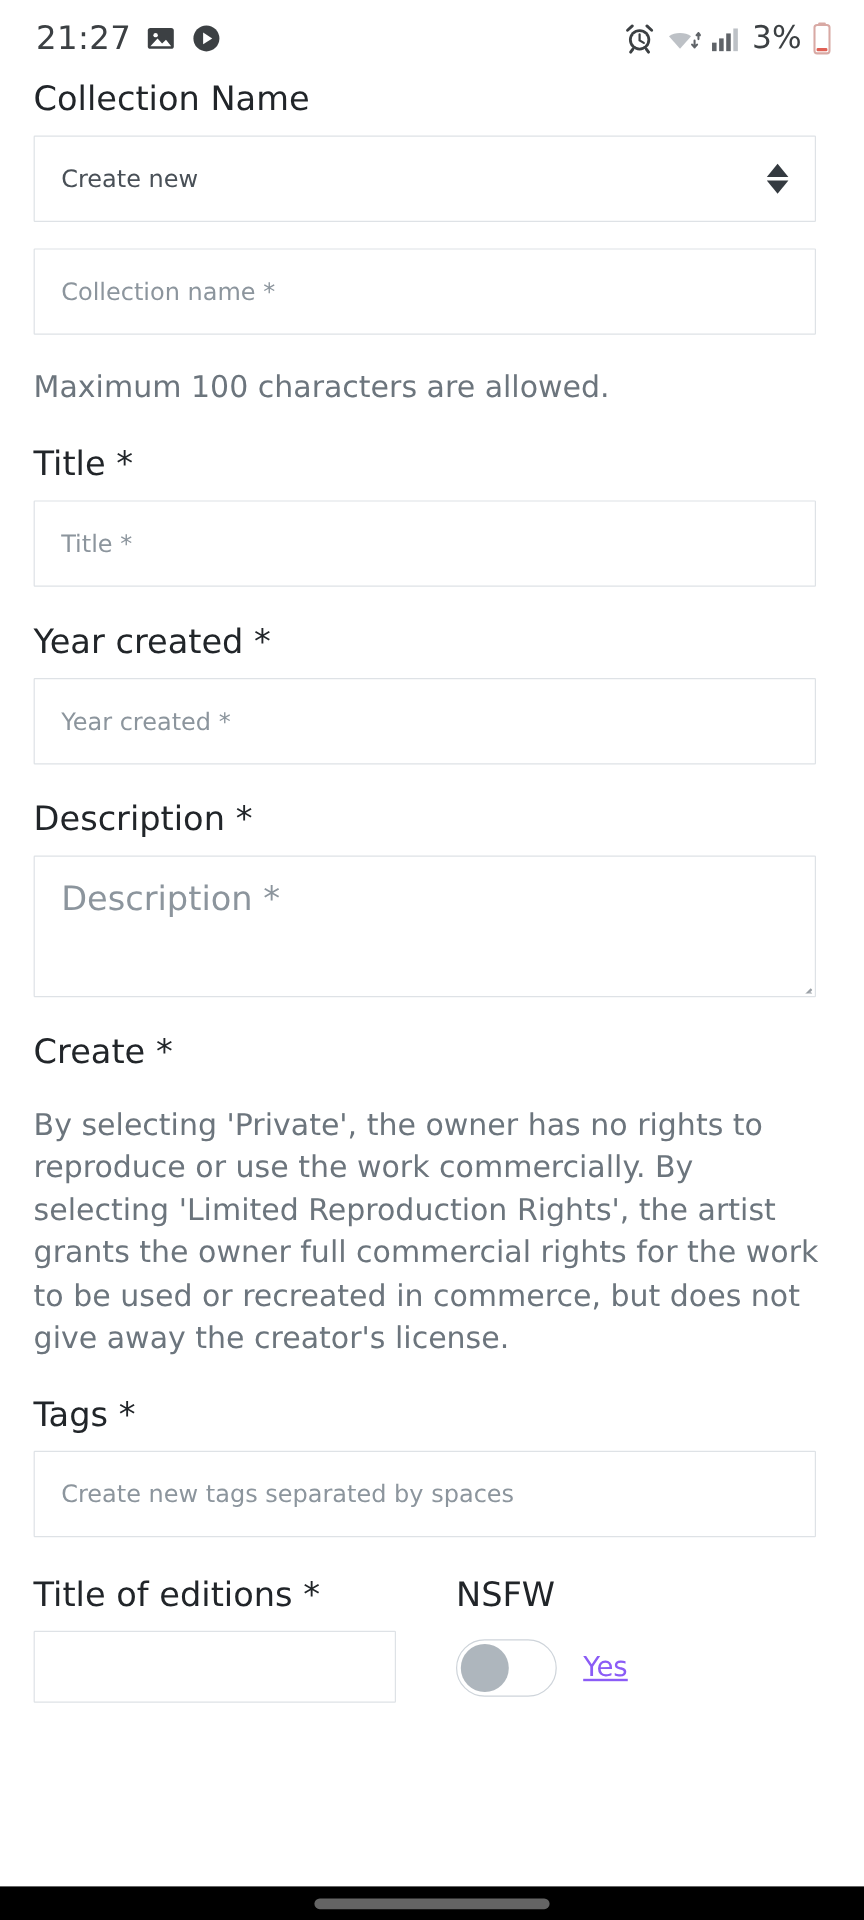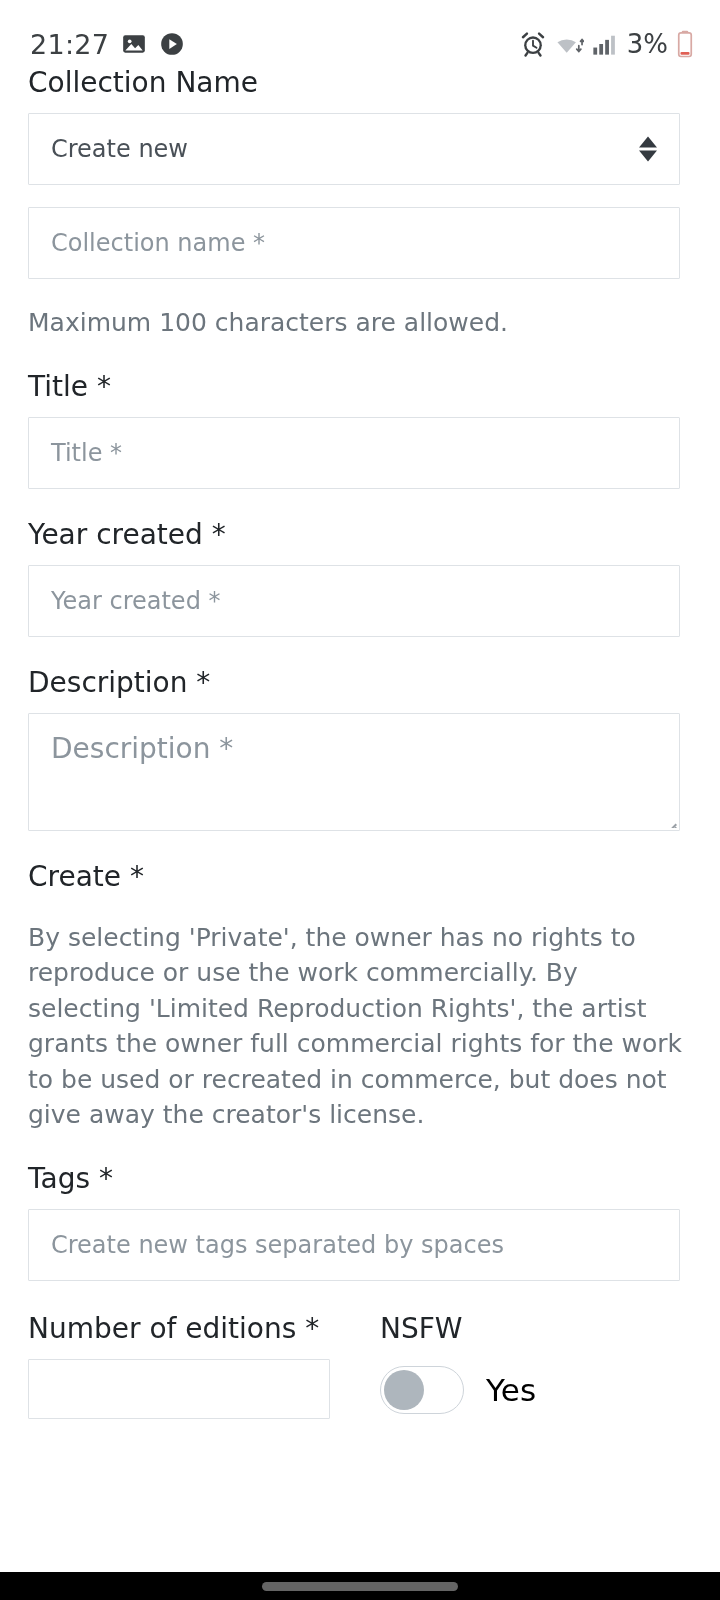--- a/index.html
+++ b/index.html
@@ -16,21 +16,21 @@
     position: relative;
     width: 720px;
     height: 1600px;
     background: #ffffff;
     overflow: hidden;
   }
 
   
   .status-bar {
     position: absolute;
-    top: 16px; left: 0;
+    top: 4px; left: 0;
     width: 720px;
     height: 56px;
     display: flex;
     align-items: center;
     justify-content: space-between;
     padding: 0 26px 0 30px;
     background: #ffffff;
   }
   .status-left {
     display: flex;
@@ -79,21 +79,21 @@
 
   .control {
     position: relative;
     width: 652px;
     height: 72px;
     border: 1px solid #dee2e6;
     background: #ffffff;
     display: flex;
     align-items: center;
     padding: 0 22px;
-    font-size: 24px;
+    font-size: 20px;
     color: #495057;
     border-radius: 1px;
   }
   .control.placeholder { color: #8c959d; }
 
   .control.select { padding-right: 60px; }
   .select-arrows {
     position: absolute;
     right: 22px;
     top: 50%;
@@ -204,22 +204,23 @@
     background: #ffffff;
   }
   .toggle .knob {
     position: absolute;
     left: 3px; top: 3px;
     width: 40px; height: 40px;
     border-radius: 50%;
     background: #aeb6bd;
   }
   .toggle-text {
-    font-size: 31px;
-    color: #000000;
+    font-size: 23px;
+    color: #8b5cf6;
+    text-decoration: underline;
   }
 
   
   .nav-bar {
     position: absolute;
     left: 0; bottom: 0;
     width: 720px;
     height: 28px;
     background: #000000;
   }
@@ -331,21 +332,21 @@
     <div class="field-label">Create *</div>
     <div class="help-text">By selecting 'Private', the owner has no rights to reproduce or use the work commercially. By selecting 'Limited Reproduction Rights', the artist grants the owner full commercial rights for the work to be used or recreated in commerce, but does not give away the creator's license.</div>
 
     <div class="field-label">Tags *</div>
     <div class="control placeholder tags-input">
       <span class="ph-text">Create new tags separated by spaces</span>
     </div>
 
     <div class="row-two">
       <div class="col-left">
-        <div class="field-label">Number of editions *</div>
+        <div class="field-label">Title of editions *</div>
         <div class="small-input"></div>
       </div>
       <div class="col-right">
         <div class="field-label">NSFW</div>
         <div class="toggle-row">
           <div class="toggle">
             <span class="knob"></span>
           </div>
           <span class="toggle-text">Yes</span>
         </div>

